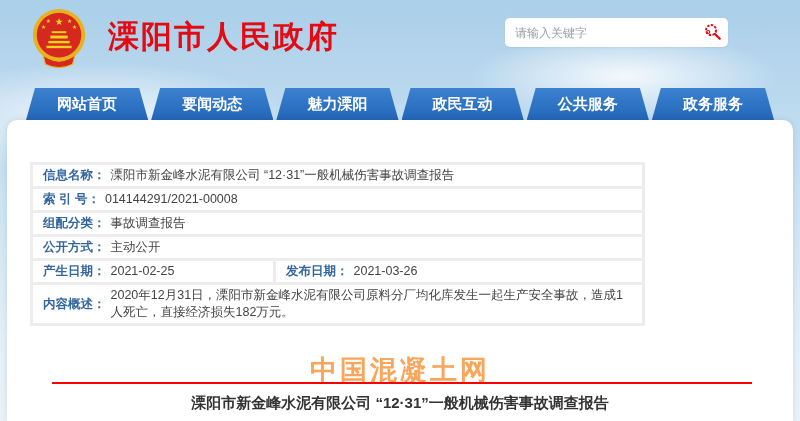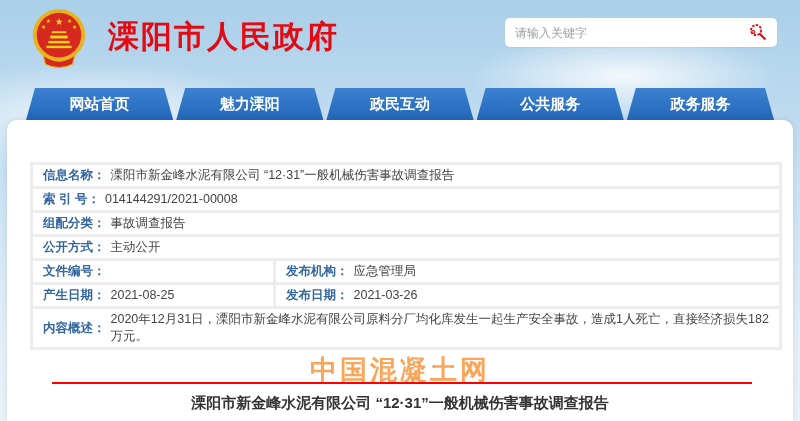--- a/index.html
+++ b/index.html
@@ -19,41 +19,41 @@
       radial-gradient(ellipse 220px 60px at 78% 18%, rgba(255,255,255,.85), transparent 70%),
       radial-gradient(ellipse 280px 80px at 12% 28%, rgba(255,255,255,.75), transparent 70%),
       radial-gradient(ellipse 320px 90px at 50% 40%, rgba(255,255,255,.6), transparent 75%),
       linear-gradient(180deg,#aacfe9 0%,#cbe2f3 45%,#e4eff8 80%,#eaf2f8 100%);
   }
   
   .header{position:absolute;top:0;left:0;right:0;height:88px;}
   .emblem{position:absolute;left:28px;top:6px;width:62px;height:64px;}
   .site-title{position:absolute;left:108px;top:16px;font-size:31px;font-weight:bold;
     color:var(--brand-red);letter-spacing:2px;}
-  .search-box{position:absolute;left:505px;top:18px;width:272px;height:29px;background:#fff;
+  .search-box{position:absolute;left:505px;top:18px;width:223px;height:29px;background:#fff;
     border-radius:5px;display:flex;align-items:center;padding:0 10px;box-shadow:0 1px 2px rgba(0,0,0,.06);gap:33px;}
   .search-input{flex:1;border:none;outline:none;font-size:12px;color:#333;background:transparent;
     font-family:"Liberation Sans",sans-serif;}
   .search-input::placeholder{color:#9aa0a6;}
   .search-btn{width:20px;height:20px;border:none;background:transparent;cursor:pointer;padding:0;
     display:flex;align-items:center;justify-content:center;}
   
   .nav{position:absolute;top:88px;left:0;right:0;height:32px;display:flex;gap:3px;padding:0 26px;}
   .tab{flex:1;position:relative;text-align:center;line-height:32px;color:#fff;
     font-size:15px;font-weight:bold;cursor:pointer;}
   .tab::before{content:"";position:absolute;inset:0;
     background:linear-gradient(180deg,#3c82d0 0%,#2366b8 100%);
     clip-path:polygon(9px 0,calc(100% - 9px) 0,100% 100%,0 100%);}
   .tab span{position:relative;z-index:1;}
   .tab.active{color:#333;}
   .tab.active::before{background:linear-gradient(180deg,#ffffff 0%,#fafbfc 100%);}
   
   .panel{position:absolute;top:120px;left:7px;right:7px;bottom:0;background:#fff;
     border-radius:10px 10px 0 0;box-shadow:0 0 6px rgba(0,0,0,.10);}
-  .info-table{position:absolute;left:23px;top:42px;width:752px;background:#ededed;
+  .info-table{position:absolute;left:23px;top:42px;width:615px;background:#ededed;
     padding:3px;display:flex;flex-direction:column;gap:3px;}
   .trow{display:flex;gap:3px;}
   .cell{background:#fff;flex:1;display:flex;align-items:center;padding:2px 10px;min-height:17px;
     font-size:12.5px;color:#444;line-height:17px;}
   .cell .lbl{color:var(--label-blue);font-weight:bold;white-space:nowrap;}
   .cell .val{margin-left:5px;}
   .cell.narrow{flex:0 0 240px;}
   
   .watermark{position:absolute;top:232px;left:0;width:100%;text-align:center;
     font-size:27px;color:var(--watermark-orange);letter-spacing:3px;font-weight:bold;}
@@ -94,20 +94,21 @@
             <circle cx="5.5" cy="10.5" r="1.6" fill="none" stroke="#e30b13" stroke-width="1.2"></circle>
             <line x1="12.6" y1="12.6" x2="17.6" y2="17.6" stroke="#e30b13" stroke-width="2.4" stroke-linecap="round"></line>
           </svg>
         </span>
       </button>
     </div>
   </div>
 
   <div class="nav">
     <div class="tab"><span>网站首页</span></div>
+    <div class="tab"><span>要闻动态</span></div>
     <div class="tab"><span>魅力溧阳</span></div>
     <div class="tab"><span>政民互动</span></div>
     <div class="tab"><span>公共服务</span></div>
     <div class="tab"><span>政务服务</span></div>
   </div>
 
   <div class="panel">
 
     <div class="info-table">
       <div class="trow">
@@ -129,32 +130,22 @@
         </div>
       </div>
       <div class="trow">
         <div class="cell">
           <span class="lbl">公开方式：</span>
           <span class="val">主动公开</span>
         </div>
       </div>
       <div class="trow">
         <div class="cell narrow">
-          <span class="lbl">文件编号：</span>
-          <span class="val"></span>
-        </div>
-        <div class="cell">
-          <span class="lbl">发布机构：</span>
-          <span class="val">应急管理局</span>
-        </div>
-      </div>
-      <div class="trow">
-        <div class="cell narrow">
           <span class="lbl">产生日期：</span>
-          <span class="val">2021-08-25</span>
+          <span class="val">2021-02-25</span>
         </div>
         <div class="cell">
           <span class="lbl">发布日期：</span>
           <span class="val">2021-03-26</span>
         </div>
       </div>
       <div class="trow">
         <div class="cell">
           <span class="lbl">内容概述：</span>
           <span class="val">2020年12月31日，溧阳市新金峰水泥有限公司原料分厂均化库发生一起生产安全事故，造成1人死亡，直接经济损失182万元。</span>

